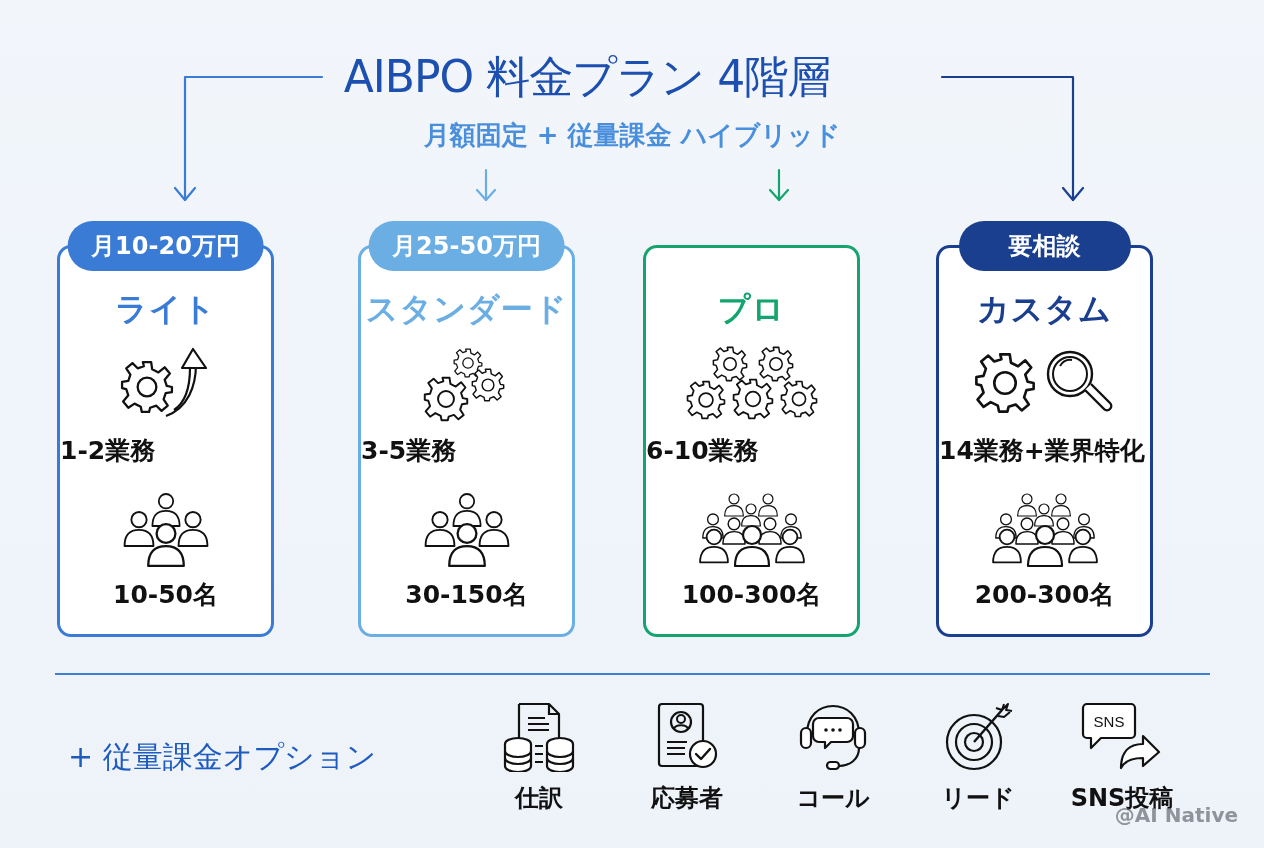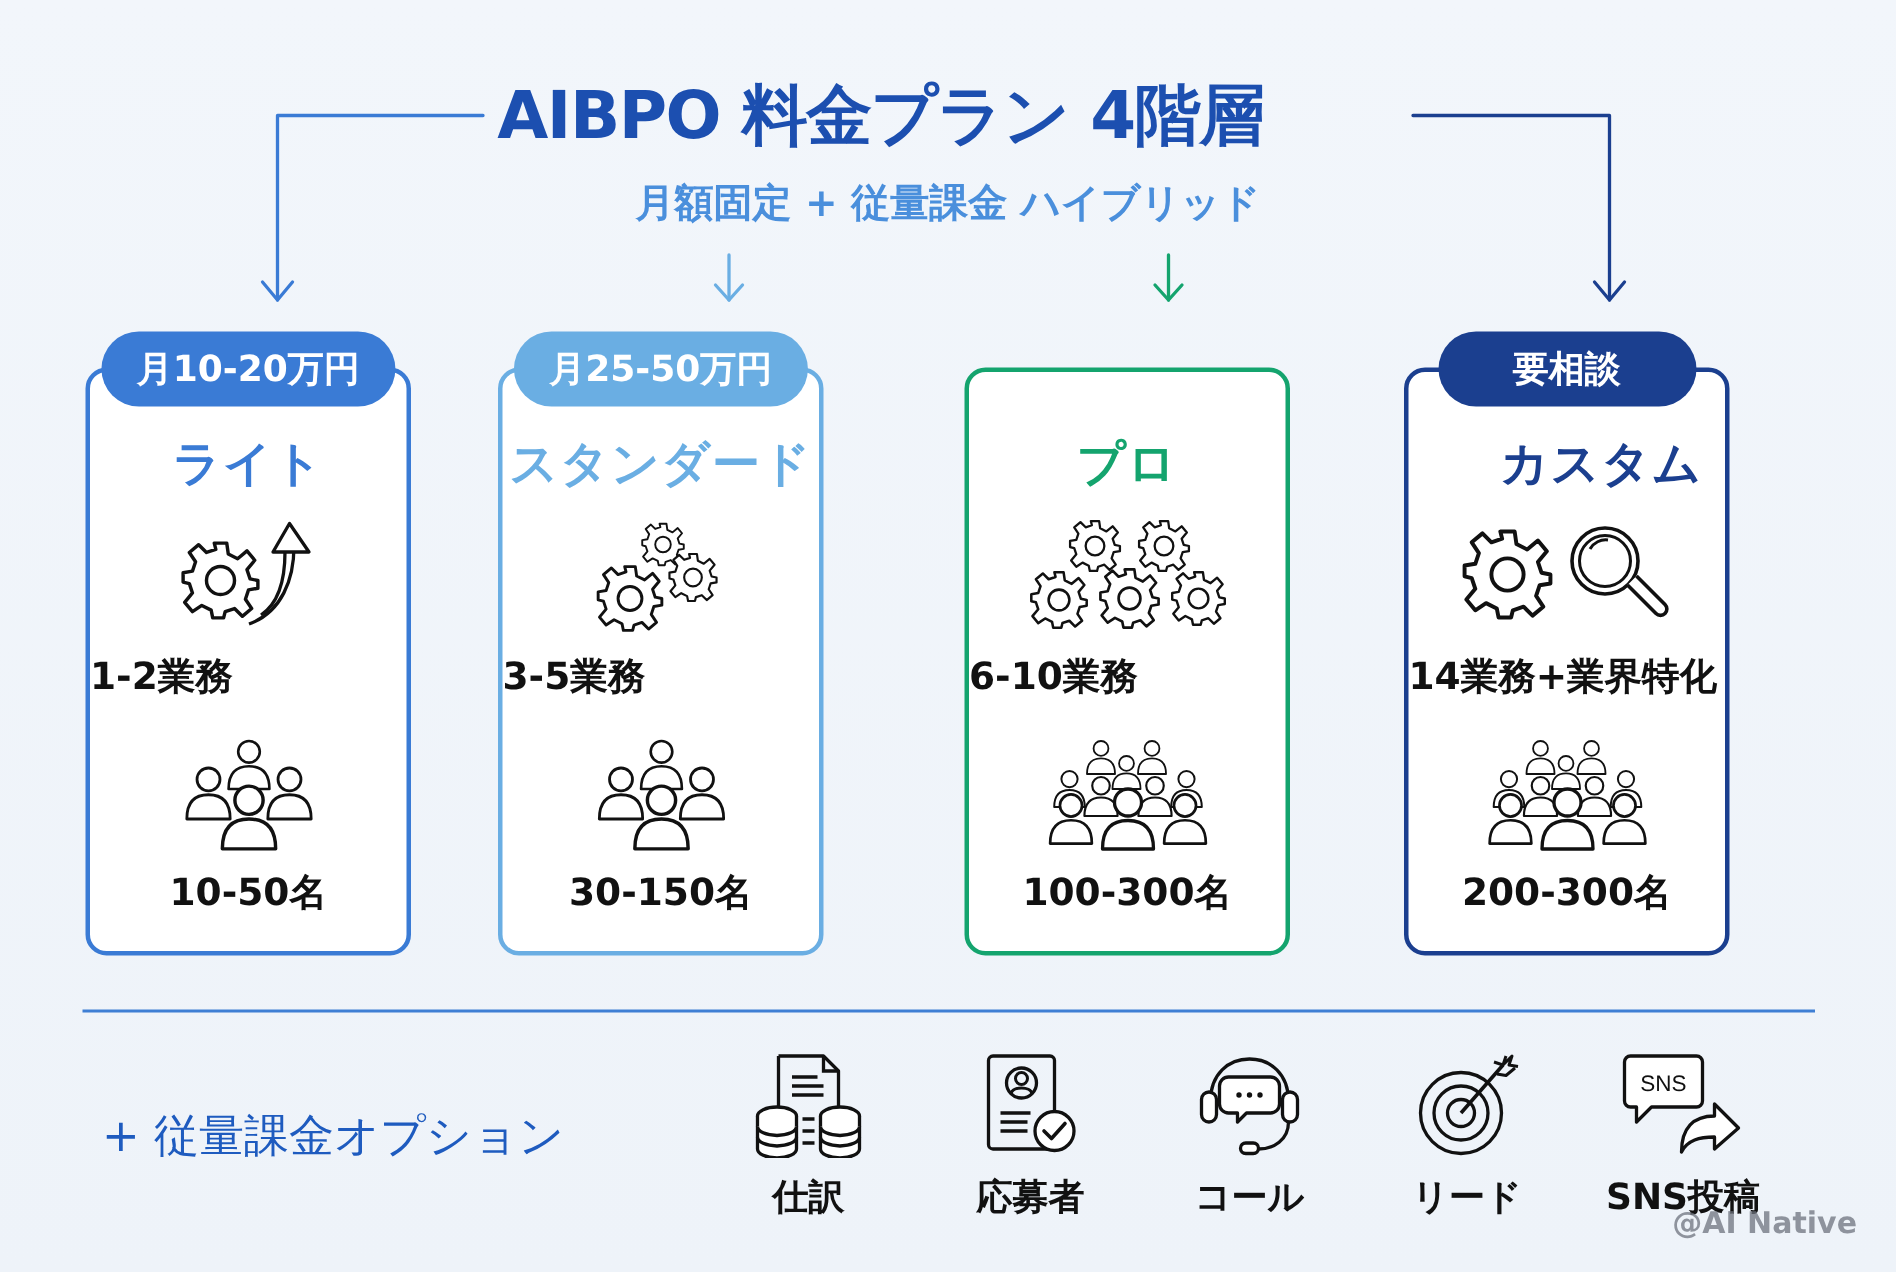--- a/index.html
+++ b/index.html
@@ -5,21 +5,21 @@
   * { box-sizing: border-box; margin: 0; padding: 0; }
   html, body { width: 1264px; height: 848px; overflow: hidden; }
   body {
     background: linear-gradient(180deg, #f2f6fb 0%, #eef3f9 100%);
     font-family: "DejaVu Sans", "Liberation Sans", sans-serif;
     position: relative;
     color: #111;
   }
   .title {
     position: absolute; left: 0; width: 1174px; top: 48px;
-    text-align: center; font-size: 44px; font-weight: bold; color: #1c4fb0;
+    text-align: center; font-size: 44px; font-weight: normal; color: #1c4fb0;
     letter-spacing: -1px;
   }
   .subtitle {
     position: absolute; left: 0; width: 1264px; top: 118px;
     text-align: center; font-size: 26px; font-weight: bold; color: #4a8fdc;
   }
   .connector { position: absolute; left: 0; top: 0; }
   .card {
     position: absolute; top: 245px; width: 217px; height: 392px;
     background: #fff; border: 3px solid; border-radius: 14px;
@@ -104,21 +104,21 @@
   <div class="tasks">1-2業務</div>
   <svg class="icon-people" width="96" height="76" viewBox="0 0 96 76">
     <use href="#person" x="32" y="0" width="32" height="36"></use>
     <use href="#person" x="4" y="18" width="34" height="38"></use>
     <use href="#person" x="58" y="18" width="34" height="38"></use>
     <use href="#person" x="26" y="30" width="44" height="46"></use>
   </svg>
   <div class="users">10-50名</div>
 </div>
 
-<div class="card" style="left:332px; border-color:#6aaee3;">
+<div class="card" style="left:358px; border-color:#6aaee3;">
   <div class="pill" style="background:#6aaee3;">月25-50万円</div>
   <div class="plan-name" style="color:#6aaee3;">スタンダード</div>
   <svg class="icon-top" width="100" height="78" viewBox="0 0 100 78">
     <use href="#gear" x="36" y="2" width="30" height="30"></use>
     <use href="#gear" x="54" y="22" width="34" height="34"></use>
     <use href="#gear" x="6" y="30" width="46" height="46"></use>
   </svg>
   <div class="tasks">3-5業務</div>
   <svg class="icon-people" width="96" height="76" viewBox="0 0 96 76">
     <use href="#person" x="32" y="0" width="32" height="36"></use>
@@ -149,21 +149,21 @@
     <use href="#person" x="60" y="24" width="26" height="30"></use>
     <use href="#person" x="0" y="36" width="34" height="36"></use>
     <use href="#person" x="76" y="36" width="34" height="36"></use>
     <use href="#person" x="34" y="32" width="42" height="44"></use>
   </svg>
   <div class="users">100-300名</div>
 </div>
 
 <div class="card" style="left:936px; border-color:#1b3f8f;">
   <div class="pill" style="background:#1b3f8f; padding:0 50px;">要相談</div>
-  <div class="plan-name" style="color:#1b3f8f;margin-left:23px;">カスタム</div>
+  <div class="plan-name" style="color:#1b3f8f;">カスタム</div>
   <svg class="icon-top" width="146" height="70" viewBox="0 0 146 70">
     <use href="#gear" x="2" y="6" width="62" height="62"></use>
     <circle cx="98" cy="28" r="22" fill="#fff" stroke="#111" stroke-width="2.4"></circle>
     <circle cx="98" cy="28" r="17" fill="none" stroke="#111" stroke-width="2"></circle>
     <path d="M88 20 A12 12 0 0 1 100 14" fill="none" stroke="#111" stroke-width="2"></path>
     <path d="M113 44 L132 63 A4 4 0 0 0 138 57 L119 38" fill="#fff" stroke="#111" stroke-width="2.4" stroke-linejoin="round"></path>
   </svg>
   <div class="tasks">14業務+業界特化</div>
   <svg class="icon-people" width="110" height="76" viewBox="0 0 110 76">
     <use href="#person" x="26" y="0" width="22" height="26"></use>

